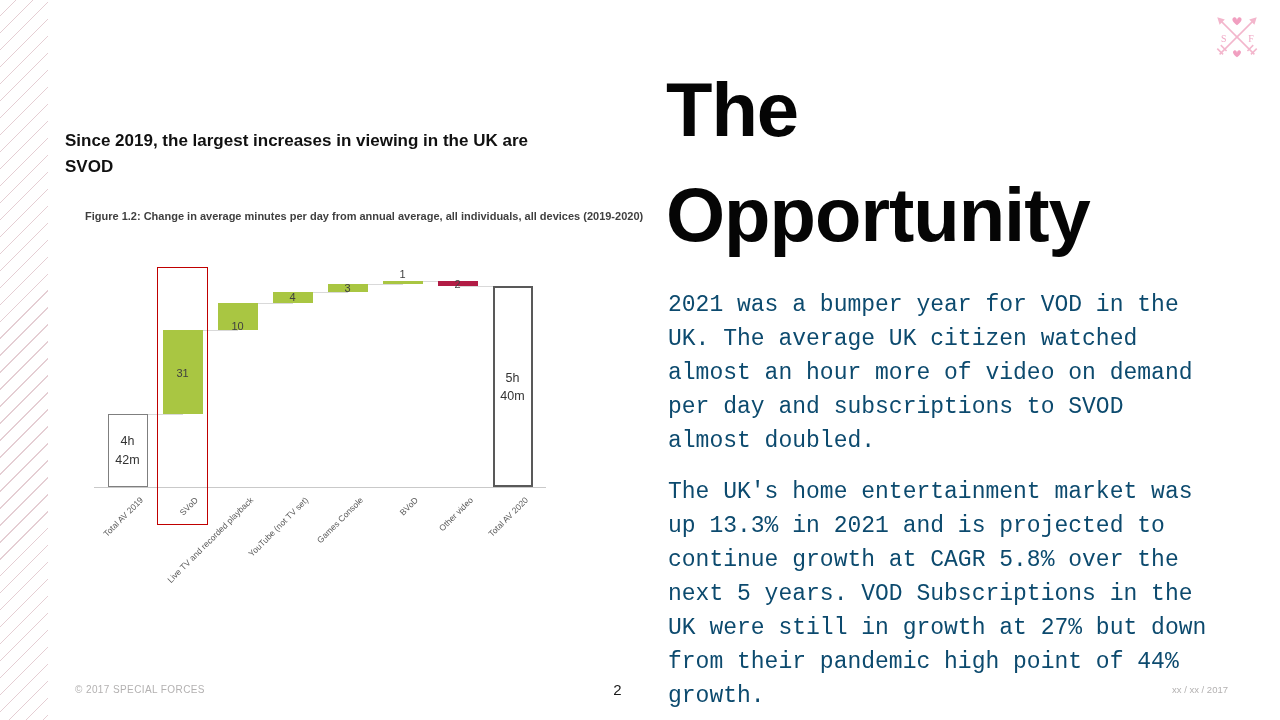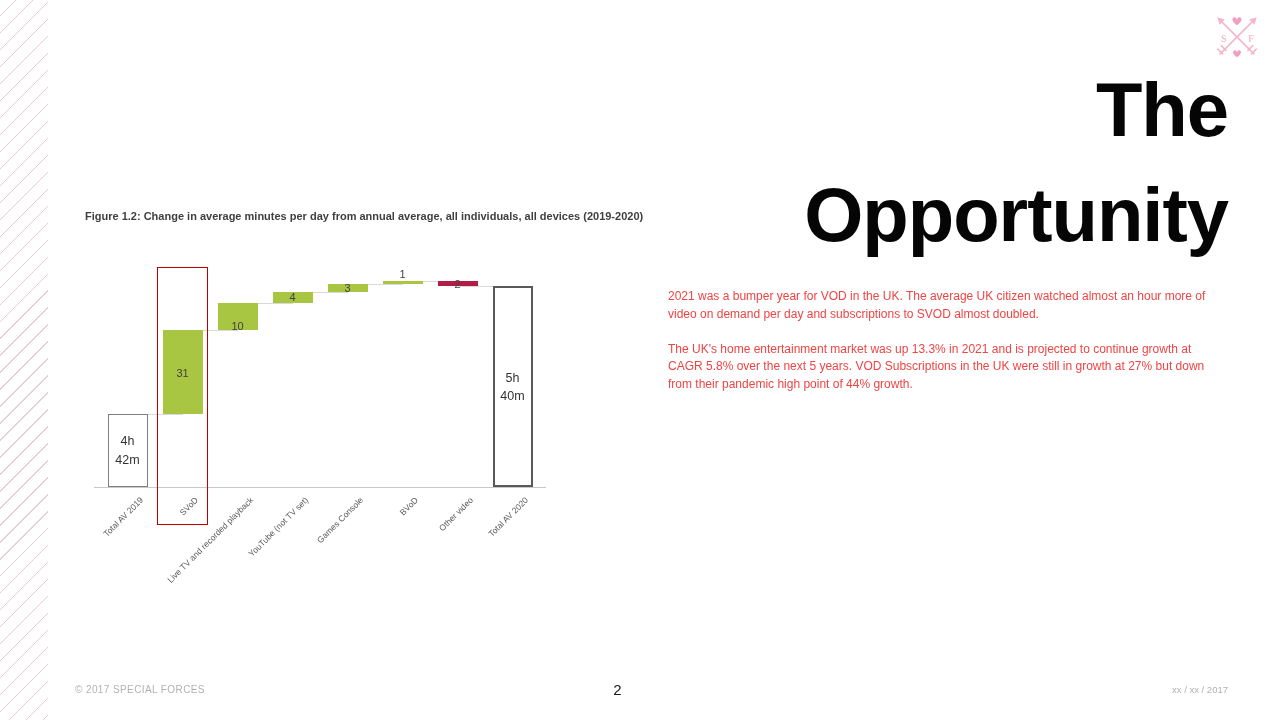--- a/index.html
+++ b/index.html
@@ -44,25 +44,24 @@
   }
   .source-note{
     position:absolute;left:68px;top:596px;width:580px;
     font-size:10.5px;font-style:italic;color:#595959;
   }
   
   .big-heading{
     position:absolute;left:666px;top:58px;width:562px;
     font-size:76px;font-weight:bold;color:#050505;line-height:1.38;margin:0;
     letter-spacing:-1px;
-    text-align:right;
   }
   .body-copy{position:absolute;left:668px;top:288px;width:545px;}
   .body-copy p{
-    margin:0 0 17px 0;font-size:12px;color:#ef4444;line-height:1.48;
+    margin:0 0 17px 0;font-size:23px;color:#0c4a6e;line-height:1.48;font-family:Liberation Mono, monospace;
   }
   
   .footer-copyright{
     position:absolute;left:75px;top:684px;font-size:10px;color:#b3b1b1;letter-spacing:0.4px;
   }
   .footer-page{
     position:absolute;left:0;top:681px;width:1235px;text-align:center;
     font-size:15px;color:#1a1a1a;
   }
   .footer-date{
@@ -96,20 +95,21 @@
         <path d="M0 3 C0 0.5, -2 -1.8, -4.2 -0.2 C-6.4 1.4, -5.4 4.6, 0 8.4 C5.4 4.6, 6.4 1.4, 4.2 -0.2 C2 -1.8, 0 0.5, 0 3 Z" transform="translate(50,17) scale(1.5)"></path>
         <path d="M0 3 C0 0.5, -2 -1.8, -4.2 -0.2 C-6.4 1.4, -5.4 4.6, 0 8.4 C5.4 4.6, 6.4 1.4, 4.2 -0.2 C2 -1.8, 0 0.5, 0 3 Z" transform="translate(50,74) scale(1.3)"></path>
       </g>
       <g fill="#f0a6c4" font-family="'Liberation Serif','DejaVu Serif',serif" font-size="17" text-anchor="middle">
         <text x="27" y="59">S</text>
         <text x="74" y="59">F</text>
       </g>
     </svg>
   </div>
 
+  <h2 class="left-title">Since 2019, the largest increases in viewing in the UK are SVOD</h2>
   <div class="fig-caption">Figure 1.2: Change in average minutes per day from annual average, all individuals, all devices (2019-2020)</div>
 
   <div class="chart" id="chart" style="--inc: #a9c642; --dec: #b21c45; --conn: #d9d9d9; --hl: #c00000;">
       <div class="connector" style="left: 27.5px; width: 55px; top: 151.807px;"></div>
       <div class="connector" style="left: 82.5px; width: 55px; top: 67.7711px;"></div>
       <div class="connector" style="left: 137.5px; width: 55px; top: 40.6627px;"></div>
       <div class="connector" style="left: 192.5px; width: 55px; top: 29.8193px;"></div>
       <div class="connector" style="left: 247.5px; width: 55px; top: 21.6867px;"></div>
       <div class="connector" style="left: 302.5px; width: 55px; top: 18.9759px;"></div>
       <div class="connector" style="left: 357.5px; width: 55px; top: 24.3976px;"></div>

